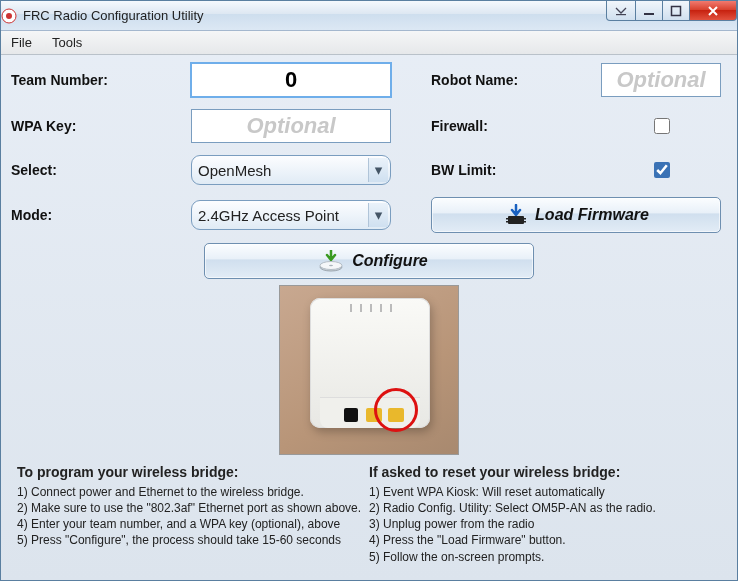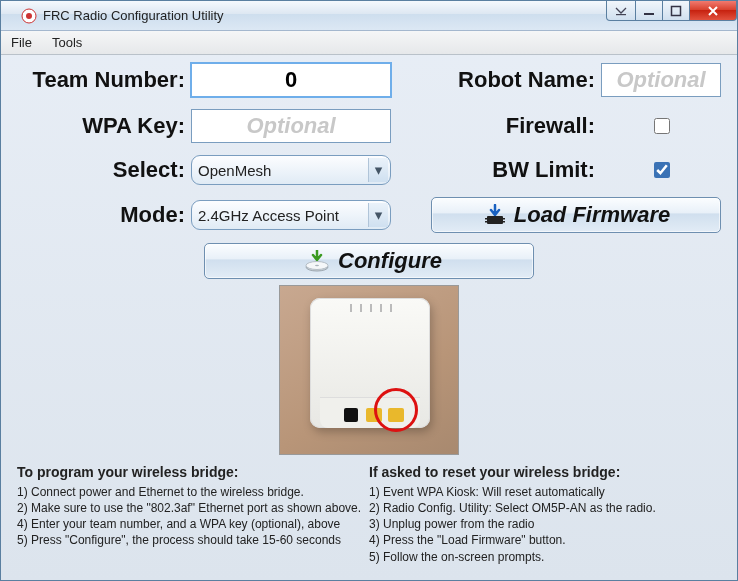--- a/index.html
+++ b/index.html
@@ -18,21 +18,21 @@
     background: linear-gradient(to bottom, #e8eef6 0%, #dce4ed 100%);
     border: 1px solid #5a7fa0;
     position: relative;
   }
   .titlebar {
     height: 30px;
     background: linear-gradient(to bottom, #f5f9fd 0%, #dde7f2 45%, #cedeee 46%, #dce8f4 100%);
     border-bottom: 1px solid #a4b7ce;
     display: flex;
     align-items: center;
-    padding-left: 20px;
+    padding-left: 0;
     position: relative;
   }
   .app-icon {
     width: 16px;
     height: 16px;
     margin-right: 6px;
   }
   .titlebar .title {
     font-size: 13px;
     color: #222;
@@ -84,23 +84,23 @@
     padding: 8px 10px 6px 10px;
     position: relative;
   }
   .form-grid {
     display: grid;
     grid-template-columns: 180px 200px 40px 170px 120px;
     grid-row-gap: 12px;
     align-items: center;
   }
   .label {
-    font-size: 22px;
-    font-weight: bold;
-    text-align: right;
+    font-size: 14px;
+    font-weight: bold;
+    text-align: left;
     padding-right: 6px;
     color: #111;
   }
   .text-input {
     height: 34px;
     border: 1px solid #7a9dbf;
     background: #fff;
     font-size: 22px;
     font-weight: bold;
     text-align: center;
@@ -151,21 +151,21 @@
     accent-color: #3a72b5;
   }
   .big-btn {
     height: 36px;
     border: 1px solid #6e8fb0;
     border-radius: 5px;
     background: linear-gradient(to bottom, #fbfdff 0%, #e8f0f8 45%, #d0dfee 46%, #e2ecf6 100%);
     display: flex;
     align-items: center;
     justify-content: center;
-    font-size: 22px;
+    font-size: 16px;
     font-weight: bold;
     font-style: italic;
     color: #111;
     cursor: default;
     box-shadow: inset 0 0 0 1px rgba(255,255,255,.6);
   }
   .load-fw-btn { grid-column: 4 / span 2; }
   .configure-row {
     display:flex;
     justify-content:center;

